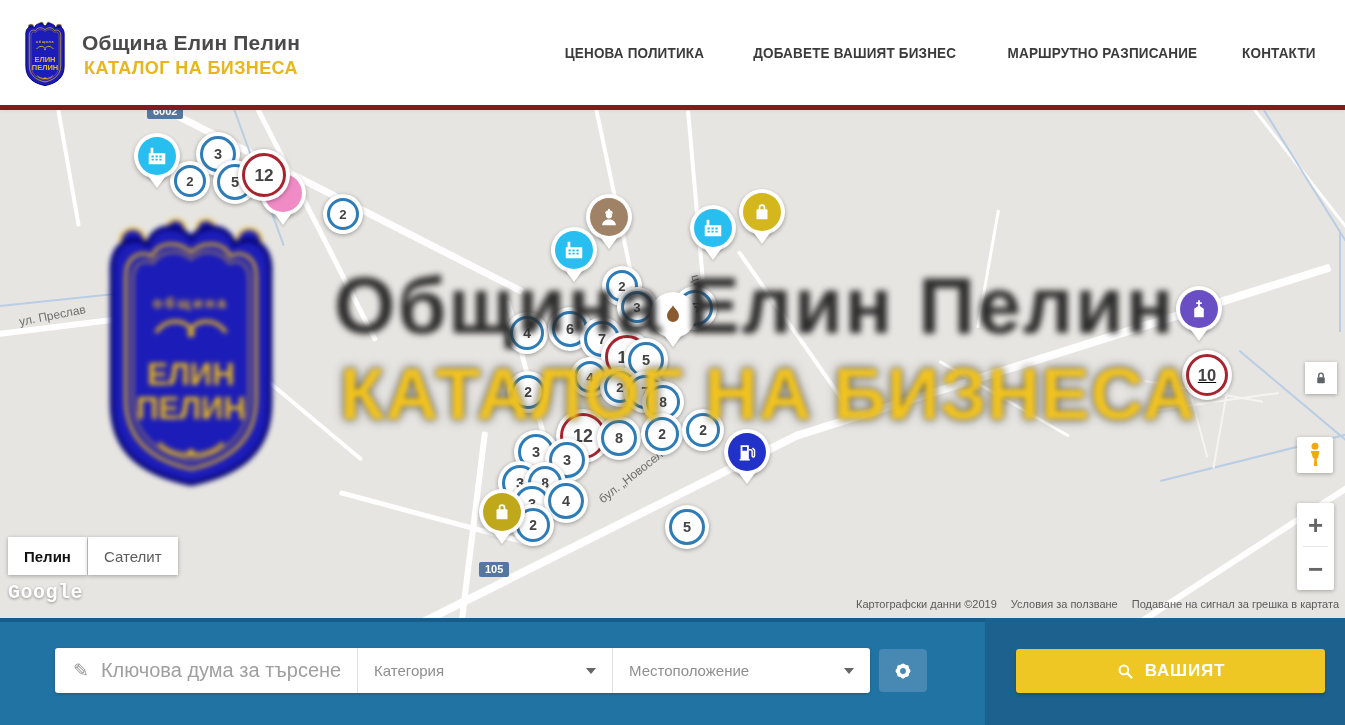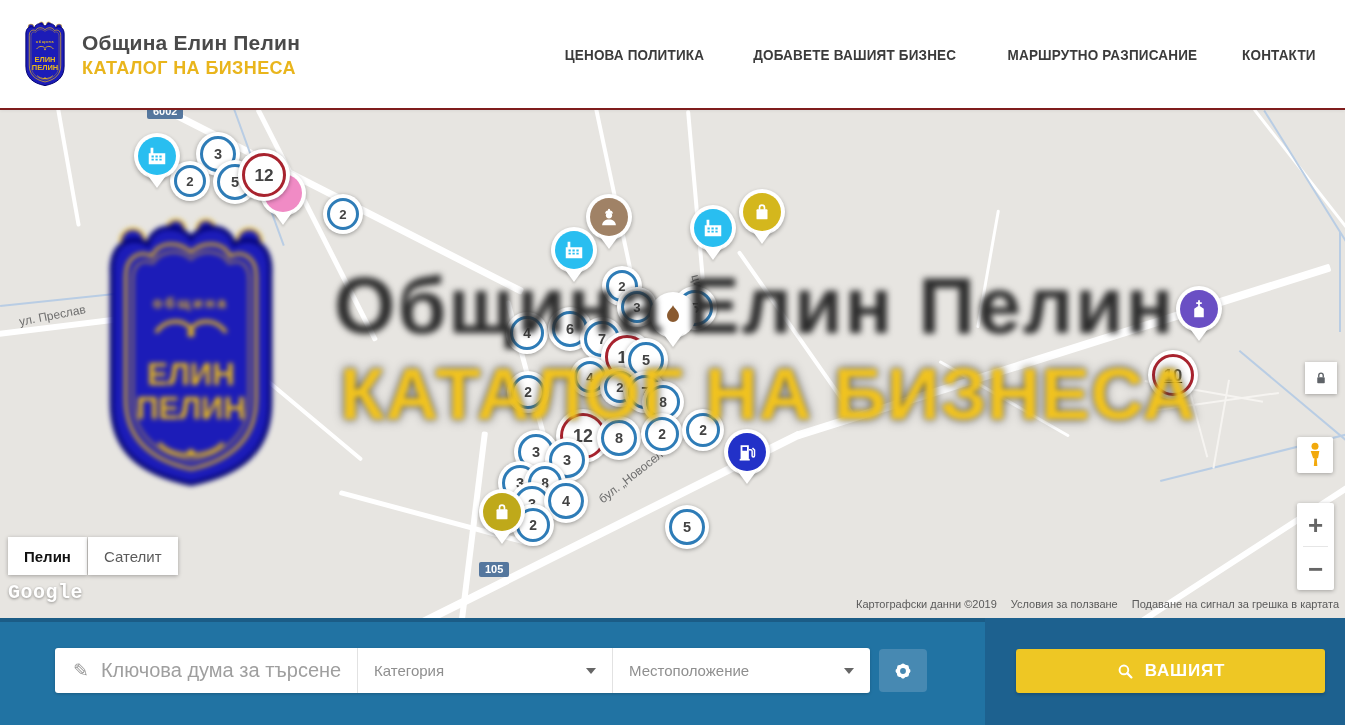--- a/index.html
+++ b/index.html
@@ -1,19 +1,19 @@
 <!DOCTYPE html>
 <html><head>
 <meta charset="utf-8">
 <style>
   * { margin:0; padding:0; box-sizing:border-box; }
   html,body { width:1345px; height:725px; overflow:hidden; font-family:"Liberation Sans", sans-serif; background:#fff; }
 
   
-  .header { position:relative; height:110px; background:#fff; border-bottom:2px solid #7f1d1d; z-index:20; box-shadow:0 1px 3px rgba(0,0,0,.06); }
+  .header { position:relative; height:110px; background:#fff; border-bottom:5px solid #7f1d1d; z-index:20; box-shadow:0 1px 3px rgba(0,0,0,.06);text-align:center; }
   .logo-wrap { position:absolute; left:22px; top:20px; display:flex; align-items:center; gap:14px; }
   .logo-title { font-size:21px; font-weight:bold; color:#4a4a4a; letter-spacing:.2px; }
   .logo-sub { font-size:18px; font-weight:bold; color:#e9b51c; letter-spacing:.4px; margin-top:3px; }
   .nav { position:absolute; right:25px; top:0; height:100%; display:flex; align-items:center; gap:30px; }
   .nav-item { font-size:15px; font-weight:bold; color:#3b3b3b; text-decoration:none; display:inline-block; transform:scaleX(.9); letter-spacing:.2px; cursor:pointer; white-space:nowrap; }
 
   
   .map { position:relative; height:508px; background:#e7e5e1; overflow:hidden; }
   .road, .stream, .mesh { position:absolute; transform-origin:0 0; }
   .road { background:#ffffff; border-radius:2px; }
@@ -357,21 +357,21 @@
         </div>
         <div class="cluster" style="left: 566px; top: 391px; --s: 44px; --ring: #2e7cb7;">
           <span>4</span>
         </div>
         <div class="cluster" style="left: 533px; top: 415px; --s: 42px; --ring: #2e7cb7;">
           <span>2</span>
         </div>
         <div class="cluster" style="left: 687px; top: 417px; --s: 44px; --ring: #2e7cb7;">
           <span>5</span>
         </div>
-        <div class="cluster" style="left: 1173px; top: 265px; text-decoration: underline; --s: 50px; --ring: #a8232e;">
+        <div class="cluster" style="left: 1207px; top: 265px; text-decoration: underline; --s: 50px; --ring: #a8232e;">
           <span>10</span>
         </div>
       </div>
   </div>
 
   <svg class="wm-crest" viewBox="0 0 190 285">
       <use href="#crest"></use>
     </svg>
   <div class="wm-line1">Община Елин Пелин</div>
   <div class="wm-line2">КАТАЛОГ НА БИЗНЕСА</div>

